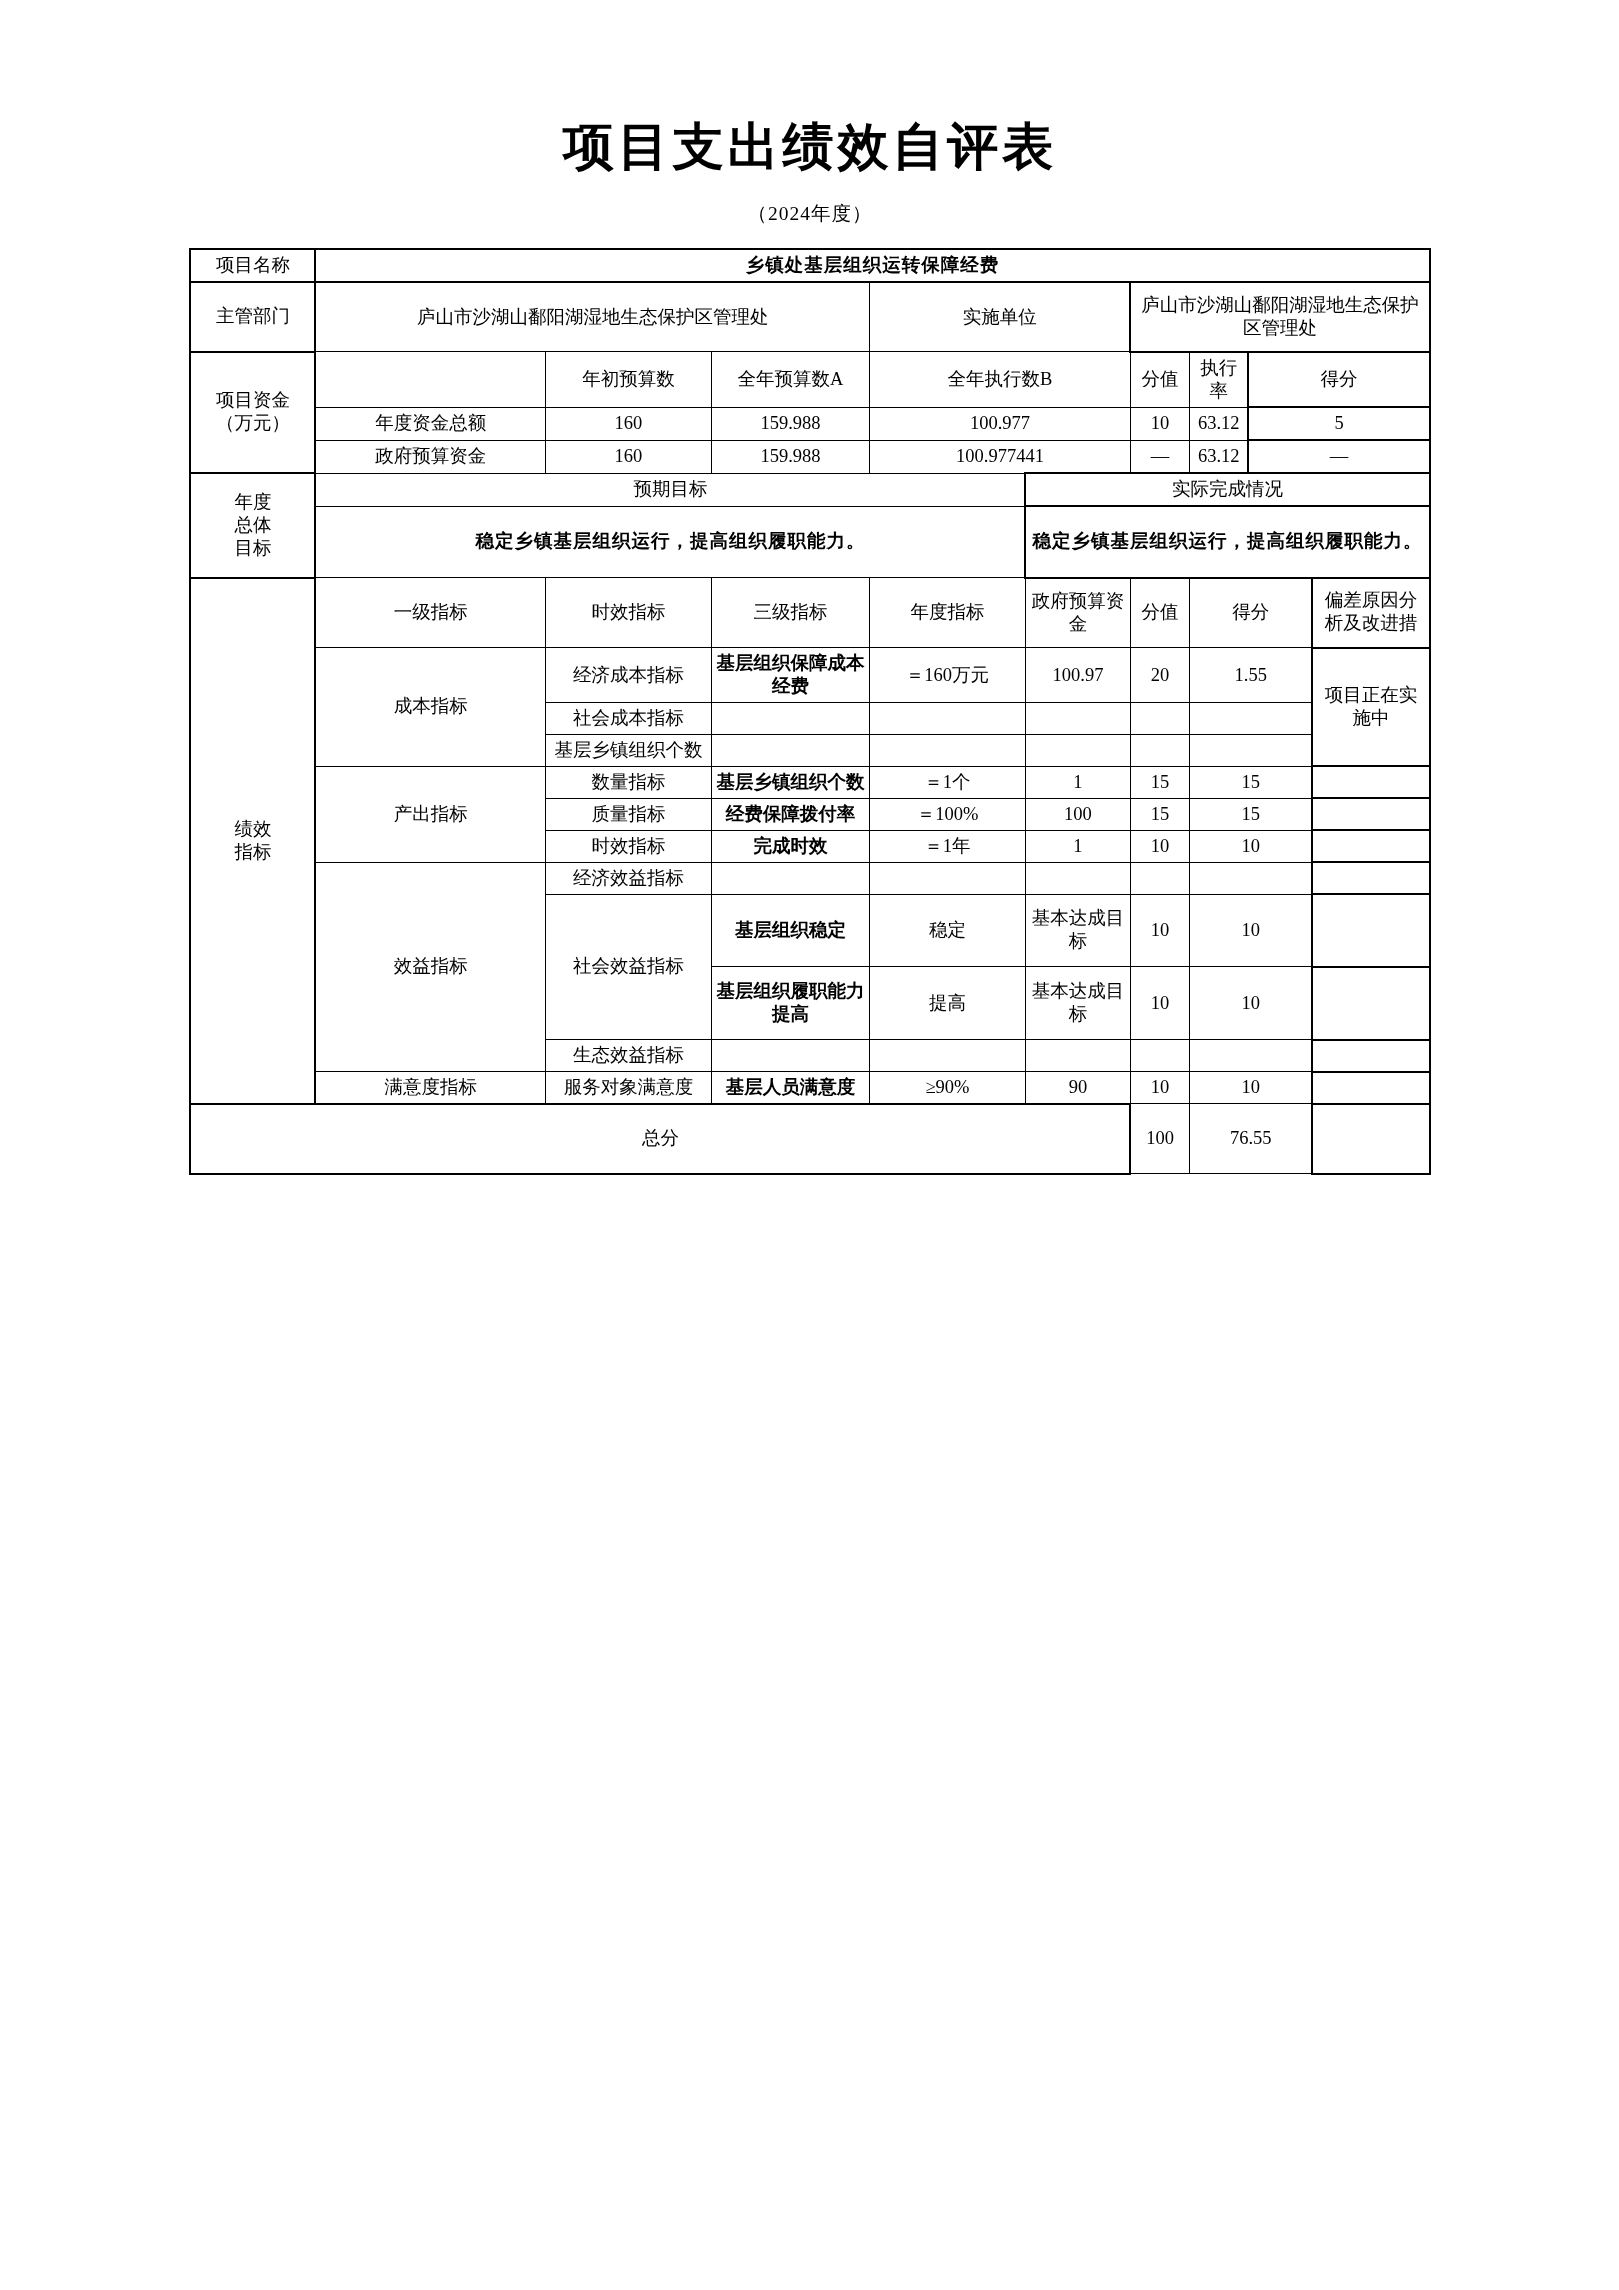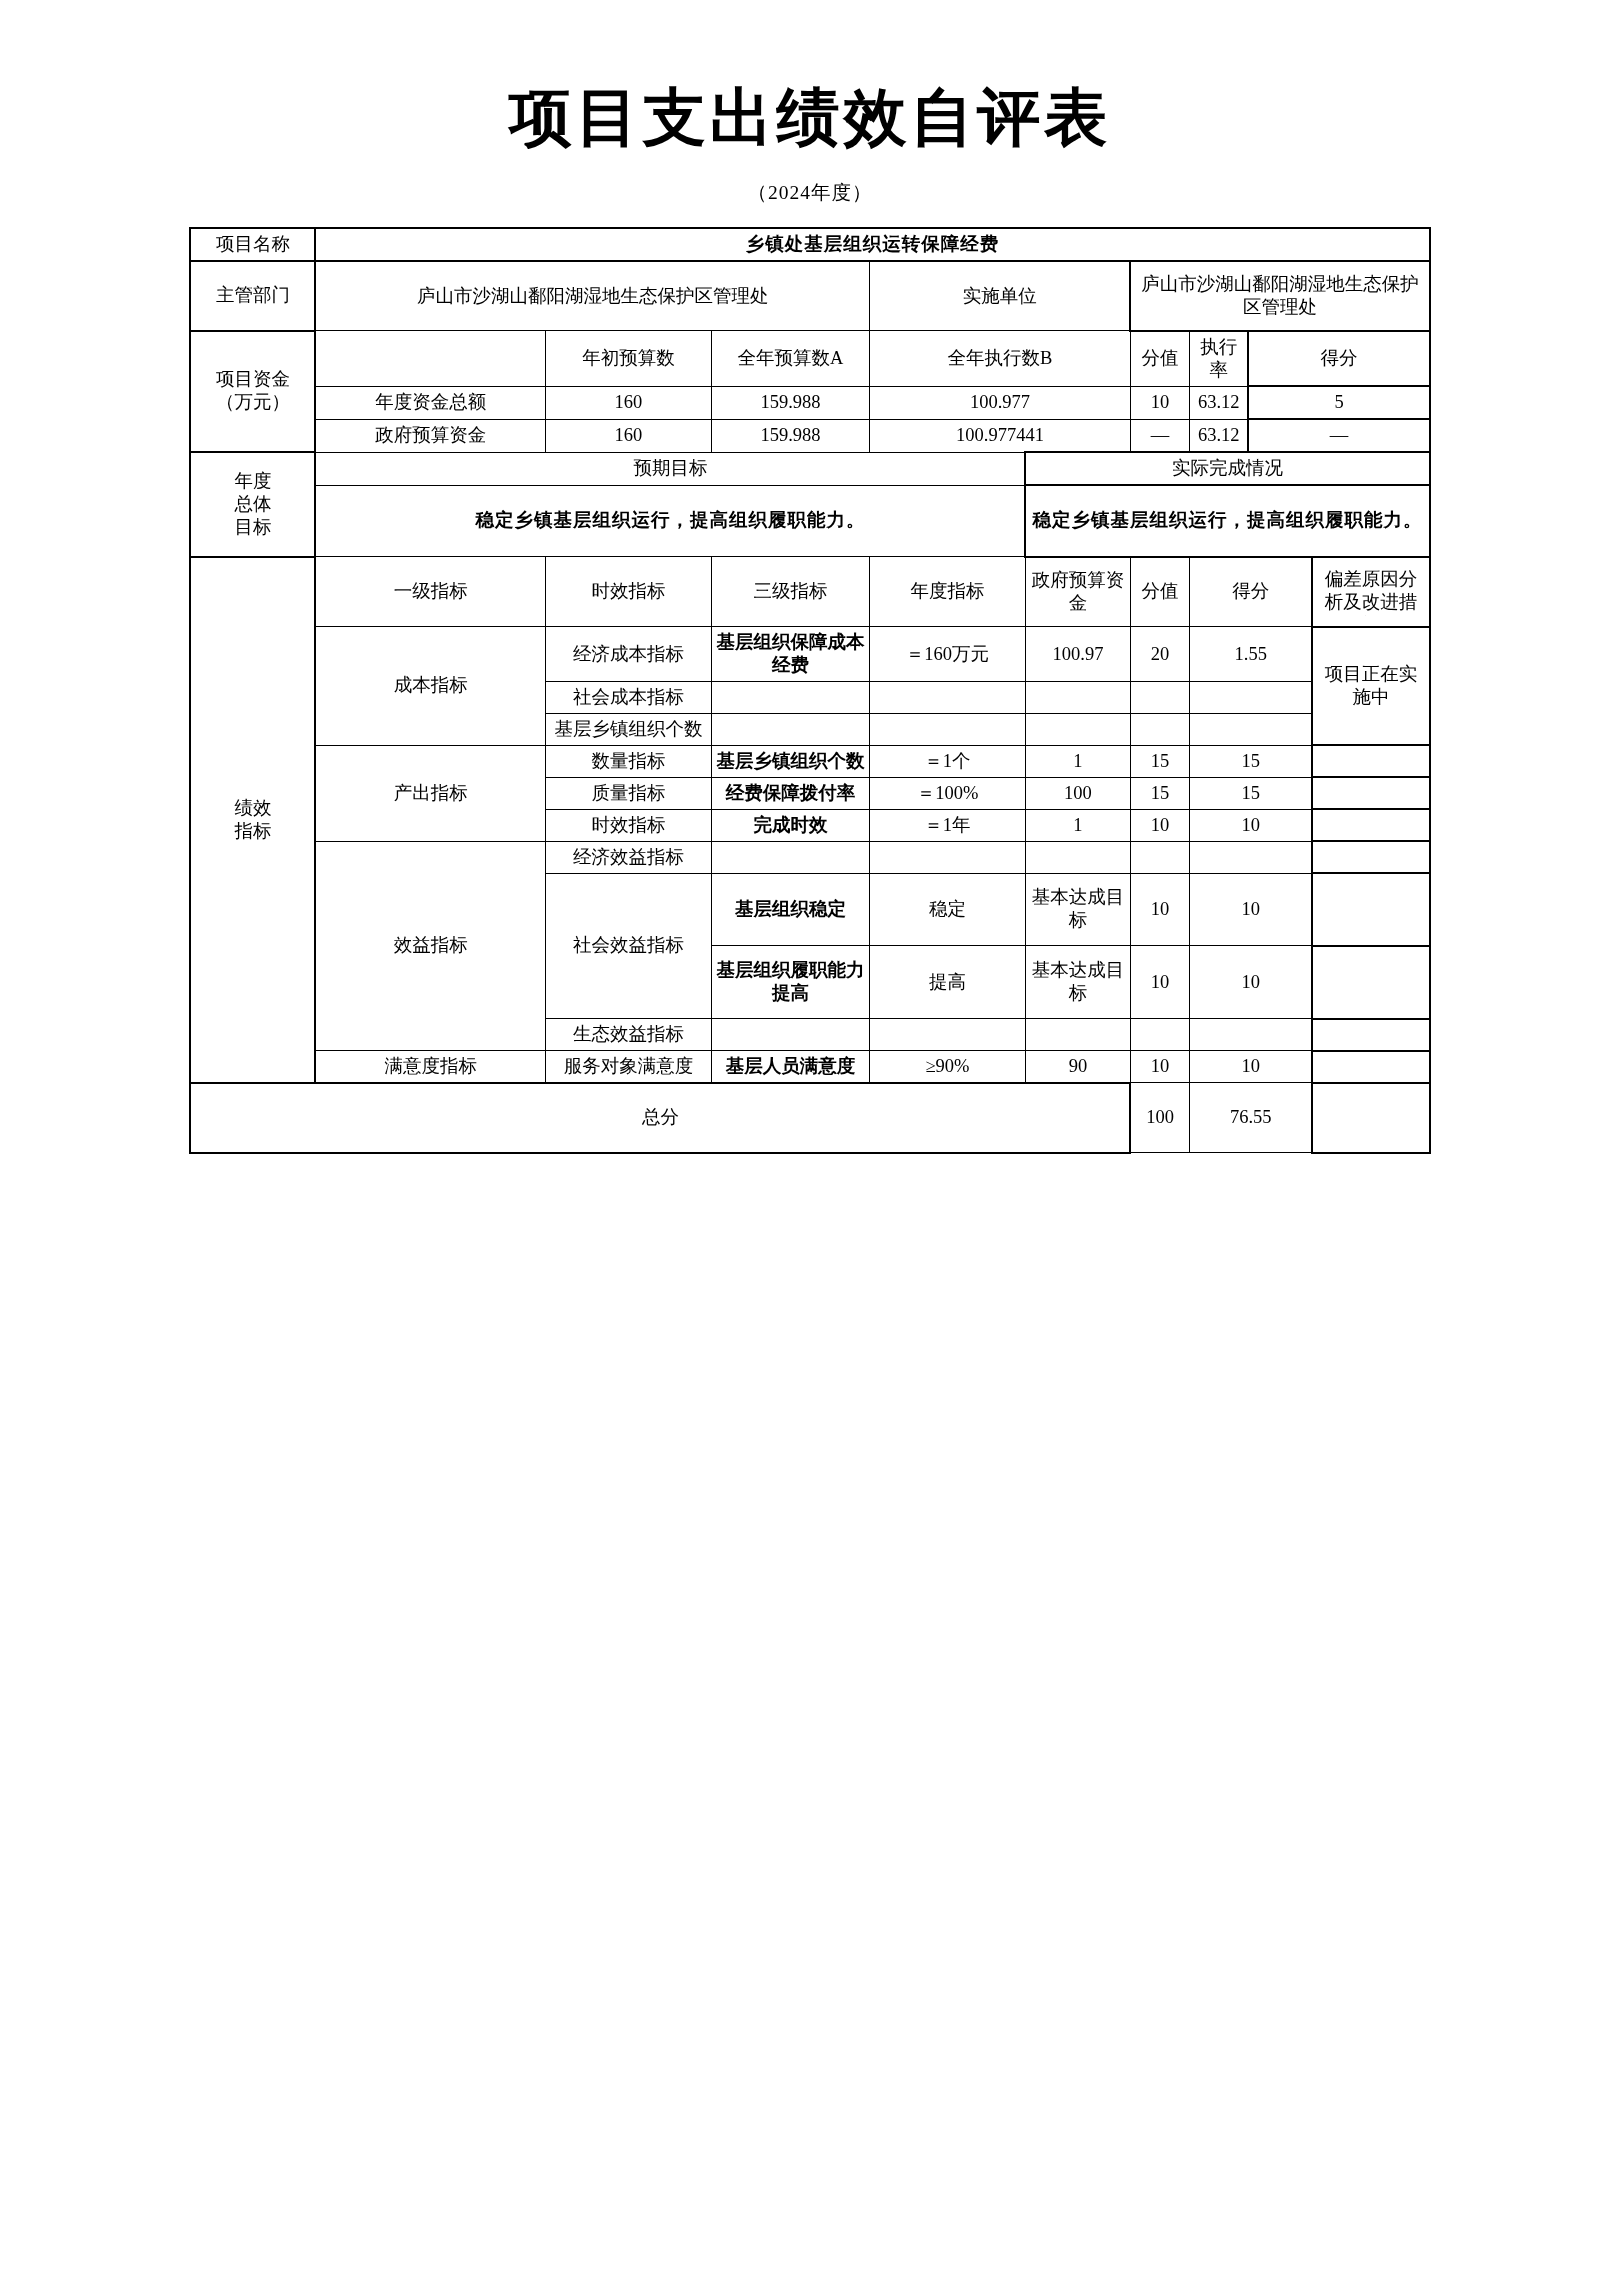--- a/index.html
+++ b/index.html
@@ -18,23 +18,23 @@
     width: 1620px;
     height: 2291px;
     position: relative;
     box-sizing: border-box;
     padding: 0;
   }
   .doc-title {
     text-align: center;
     font-family: "Liberation Serif", "DejaVu Serif", serif;
     font-weight: bold;
-    font-size: 63px;
+    font-size: 51px;
     letter-spacing: 3.9px;
-    margin-top: 75px;
+    margin-top: 113px;
     margin-bottom: 0;
   }
   .doc-subtitle {
     text-align: center;
     font-size: 19.5px;
     margin-top: 17.6px;
     margin-bottom: 21.5px;
     letter-spacing: 1px;
   }
   table.main {

